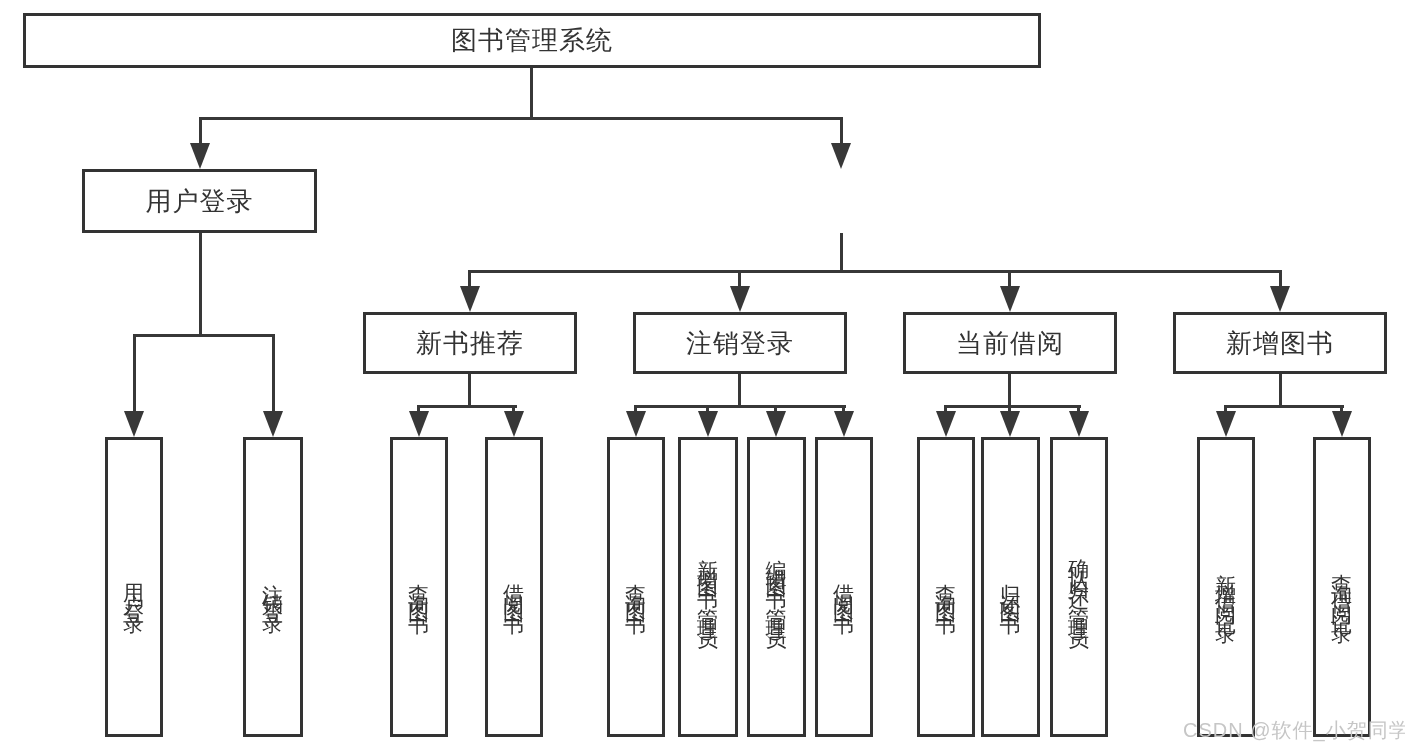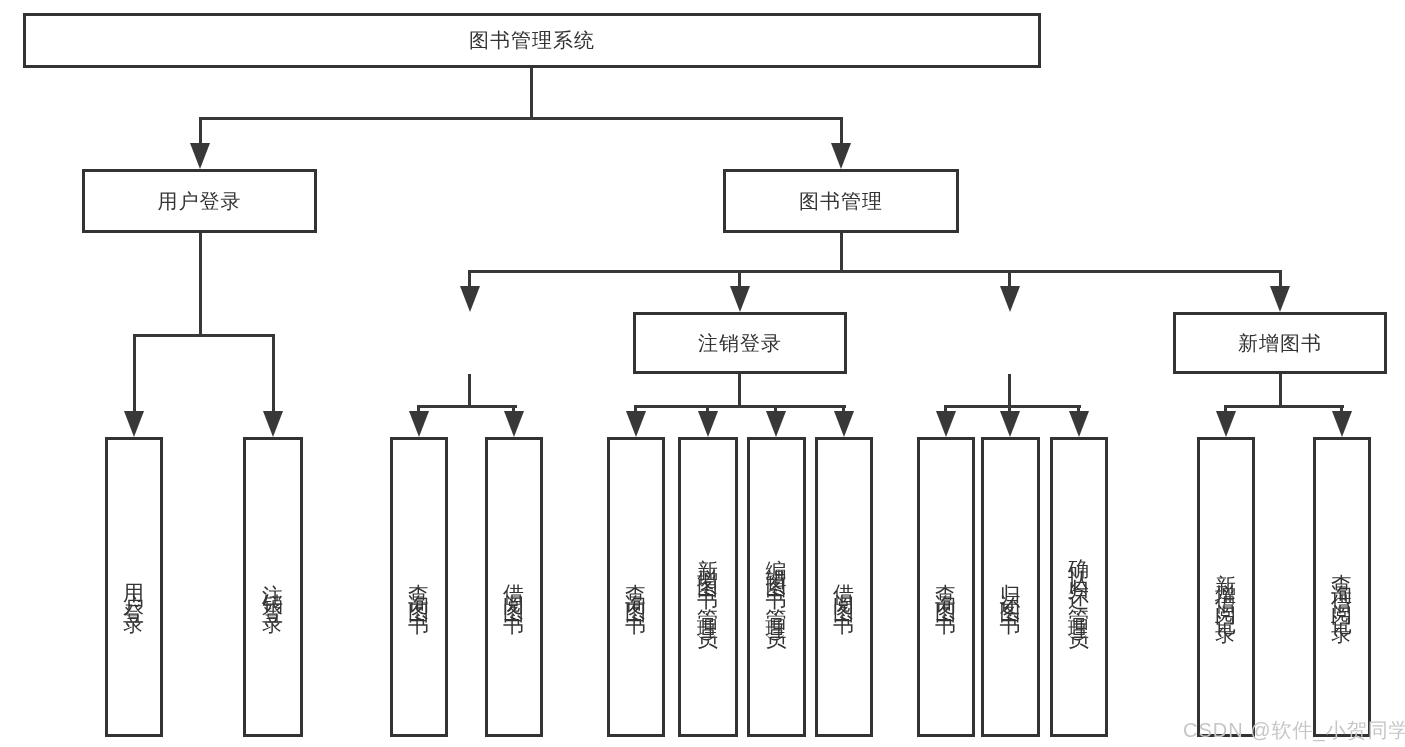--- a/index.html
+++ b/index.html
@@ -4,21 +4,21 @@
 <style>
   html,body{margin:0;padding:0;background:#fff;}
   .canvas{
     position:relative;width:1405px;height:747px;background:#ffffff;
     font-family:"Liberation Sans",sans-serif;color:#333333;overflow:hidden;
   }
   .node{
     position:absolute;box-sizing:border-box;border:3px solid #333333;
     background:#ffffff;display:flex;align-items:center;justify-content:center;
   }
-  .node.h{font-size:20px;letter-spacing:1px;font-weight:500;}
+  .node.h{font-size:26px;letter-spacing:1px;font-weight:500;}
   .node.v{top:437px;height:300px;}
   .vtext{
     writing-mode:vertical-rl;text-orientation:mixed;
     font-size:21px;letter-spacing:10px;line-height:1;font-weight:500;
   }
   .hline,.vline{position:absolute;background:#383838;}
   .hline{height:3px;}
   .vline{width:3px;}
   .arrow{
     position:absolute;width:0;height:0;
@@ -94,26 +94,29 @@
   <div class="arrow" style="left:1216px;top:411px"></div>
   <div class="arrow" style="left:1332px;top:411px"></div>
 
   <div class="node h" style="left:23px;top:13px;width:1018px;height:55px">
     <span>图书管理系统</span>
   </div>
 
   <div class="node h" style="left:82px;top:169px;width:235px;height:64px">
     <span>用户登录</span>
   </div>
-  <div class="node h" style="left:723px;top:169px;width:236px;height:64px">
-    <span>图书管理</span>
+
+  <div class="node h" style="left:363px;top:312px;width:214px;height:62px">
+    <span>新书推荐</span>
   </div>
-
   <div class="node h" style="left:633px;top:312px;width:214px;height:62px">
     <span>注销登录</span>
+  </div>
+  <div class="node h" style="left:903px;top:312px;width:214px;height:62px">
+    <span>当前借阅</span>
   </div>
   <div class="node h" style="left:1173px;top:312px;width:214px;height:62px">
     <span>新增图书</span>
   </div>
 
   <div class="node v" style="left:105px;width:58px">
     <span class="vtext">用户登录</span>
   </div>
   <div class="node v" style="left:243px;width:60px">
     <span class="vtext">注销登录</span>

